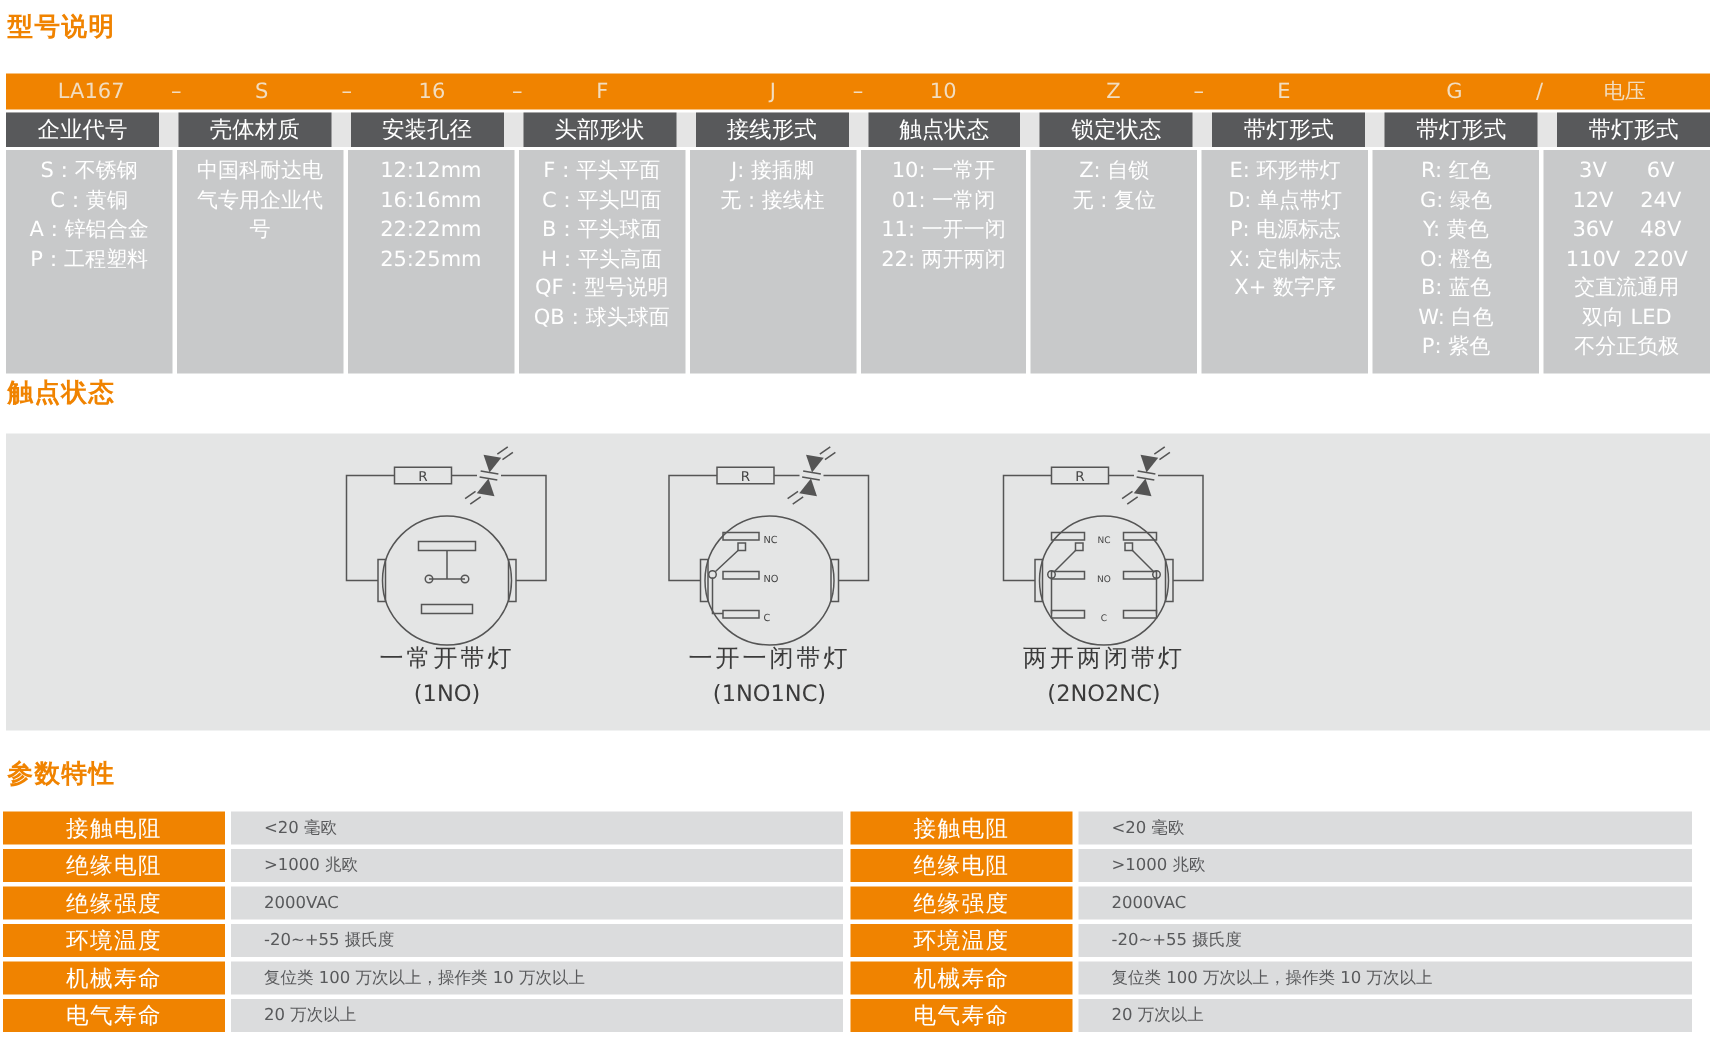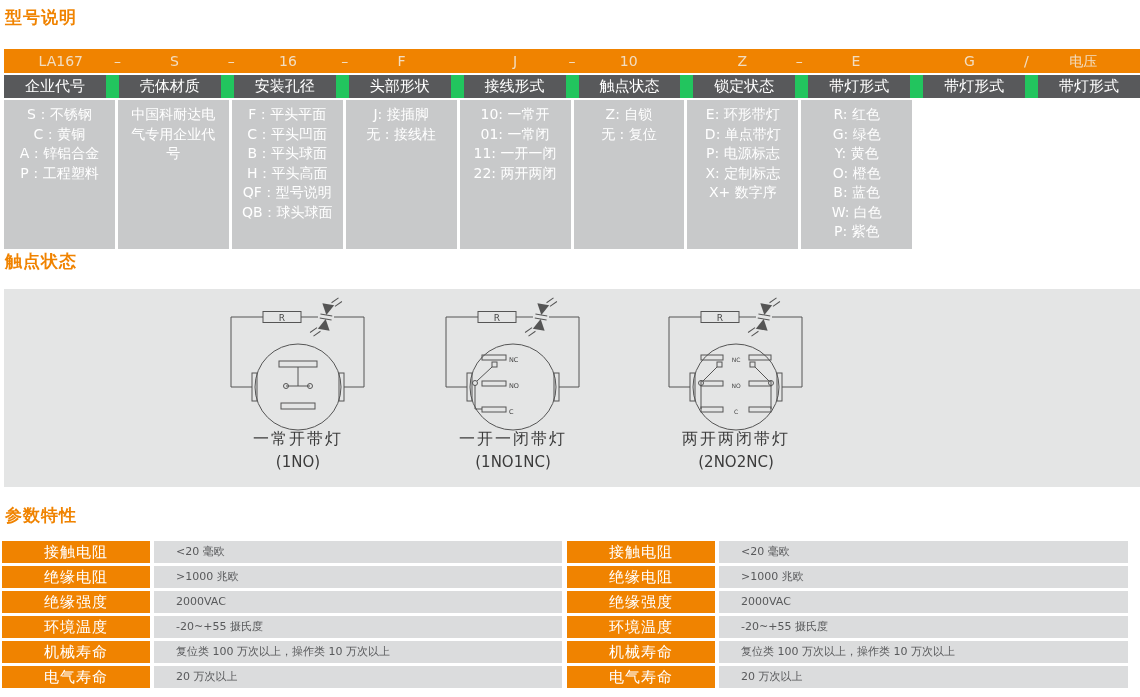--- a/index.html
+++ b/index.html
@@ -7,21 +7,21 @@
         font-family:"DejaVu Sans","Liberation Sans",sans-serif;}
   .sec-title{position:absolute;font-size:17px;font-weight:bold;color:#F08300;letter-spacing:1px;}
 
   
   .model-table{position:absolute;left:4px;top:38px;width:1136px;}
   .code-row{display:flex;background:#F08300;height:24px;margin-top:11px;}
   .code-cell{flex:1;position:relative;text-align:center;line-height:24px;
              font-size:14px;color:#F2DDC0;}
   .sep{position:absolute;right:-0.35em;top:0;width:0.7em;text-align:center;color:#F2DDC0;}
   .head-row{display:grid;grid-template-columns:repeat(10,1fr);column-gap:13px;
-            background:#22c55e;margin-top:2px;height:23px;}
+            background:#e5e5e5;margin-top:2px;height:23px;}
   .head-cell{background:#58595B;color:#fff;font-size:15px;line-height:23px;text-align:center;}
   .body-row{display:grid;grid-template-columns:repeat(10,1fr);column-gap:3px;
             background:#fff;margin-top:2px;height:149px;}
   .body-cell{background:#C8C9CA;color:#fff;font-size:14px;text-align:center;
              padding-top:5px;box-sizing:border-box;}
   .line{line-height:19.5px;white-space:pre;}
 
   
   .diagram-panel{position:absolute;left:4px;top:289px;width:1136px;height:198px;background:#E4E5E5;}
   .fig{position:absolute;top:0;width:230px;text-align:center;}
@@ -80,20 +80,26 @@
           <div class="line">C：黄铜</div>
           <div class="line">A：锌铝合金</div>
           <div class="line">P：工程塑料</div>
         </div>
         <div class="body-cell">
           <div class="line">中国科耐达电</div>
           <div class="line">气专用企业代</div>
           <div class="line">号</div>
         </div>
         <div class="body-cell">
+          <div class="line">12:12mm</div>
+          <div class="line">16:16mm</div>
+          <div class="line">22:22mm</div>
+          <div class="line">25:25mm</div>
+        </div>
+        <div class="body-cell">
           <div class="line">F：平头平面</div>
           <div class="line">C：平头凹面</div>
           <div class="line">B：平头球面</div>
           <div class="line">H：平头高面</div>
           <div class="line">QF：型号说明</div>
           <div class="line">QB：球头球面</div>
         </div>
         <div class="body-cell">
           <div class="line">J: 接插脚</div>
           <div class="line">无 : 接线柱</div>
@@ -116,20 +122,29 @@
           <div class="line">X+ 数字序</div>
         </div>
         <div class="body-cell">
           <div class="line">R: 红色</div>
           <div class="line">G: 绿色</div>
           <div class="line">Y: 黄色</div>
           <div class="line">O: 橙色</div>
           <div class="line">B: 蓝色</div>
           <div class="line">W: 白色</div>
           <div class="line">P: 紫色</div>
+        </div>
+        <div class="body-cell">
+          <div class="line">3V      6V</div>
+          <div class="line">12V    24V</div>
+          <div class="line">36V    48V</div>
+          <div class="line">110V  220V</div>
+          <div class="line">交直流通用</div>
+          <div class="line">双向 LED</div>
+          <div class="line">不分正负极</div>
         </div>
       </div>
   </div>
 
   <div class="sec-title" style="left:5px;top:250px;">触点状态</div>
 
   <div class="diagram-panel">
 
     <div class="fig" style="left:179px;">
       <svg width="230" height="146" viewBox="0 0 230 146">

